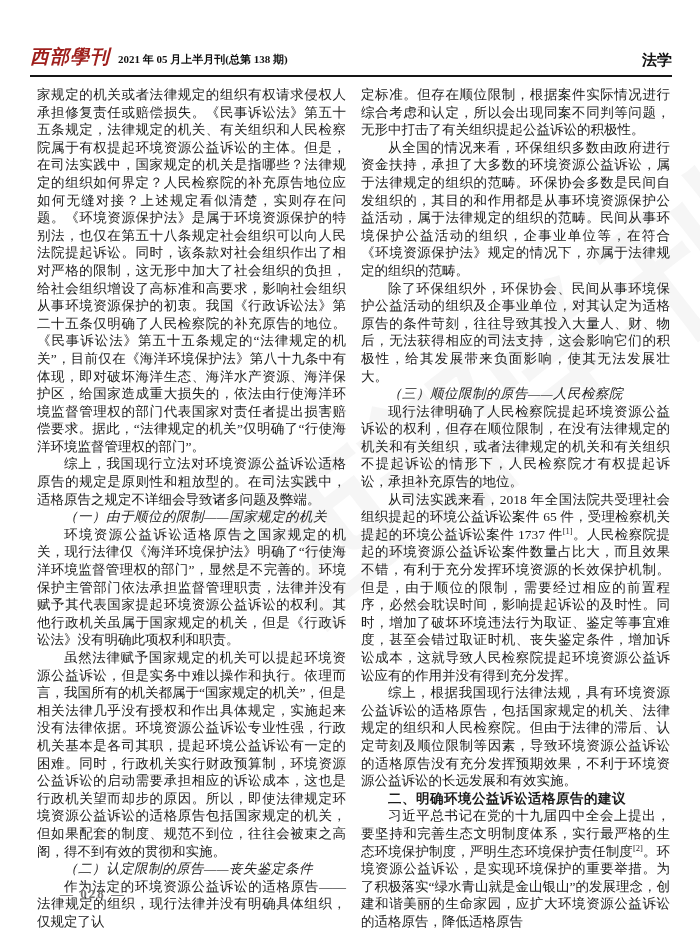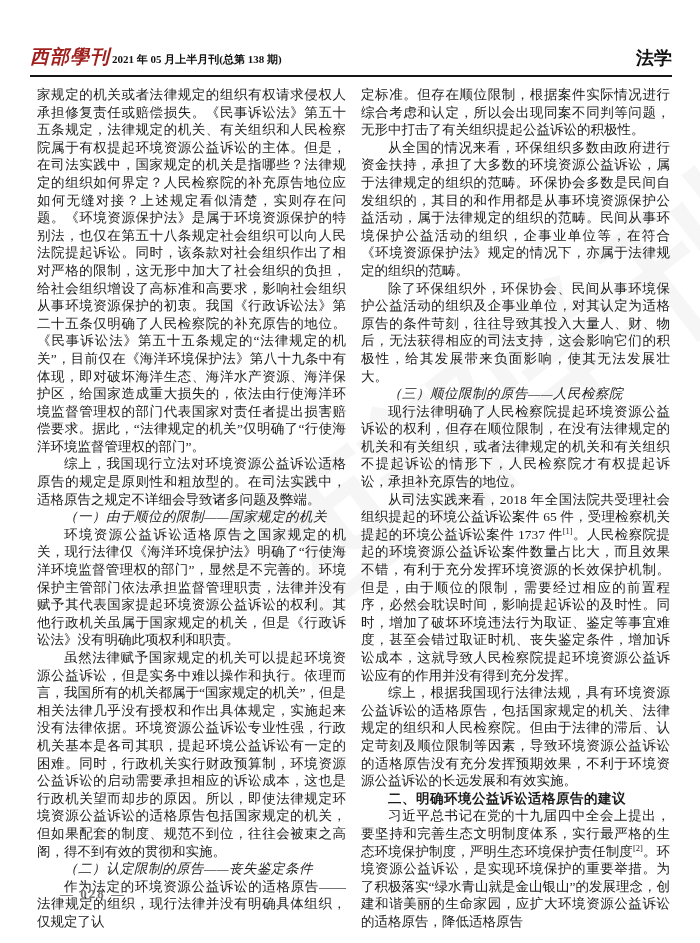--- a/index.html
+++ b/index.html
@@ -12,28 +12,28 @@
     font-family:"Liberation Serif","DejaVu Serif",serif;
     color:#1c1c1c;
   }
   
   .header{
     position:absolute;top:44px;left:30px;right:28px;
     display:flex;align-items:flex-end;justify-content:space-between;
     border-bottom:2px solid #161616;
     padding-bottom:5px;
   }
-  .header-left{display:flex;align-items:baseline;gap:2px;}
+  .header-left{display:flex;align-items:baseline;gap:8px;}
   .logo{
     font-size:19px;font-weight:bold;font-style:italic;
     color:#9e1f1c;letter-spacing:1px;
     font-family:"Liberation Serif","DejaVu Serif",serif;
   }
   .issue{font-size:11px;font-weight:bold;color:#111;}
-  .section-label{font-size:18px;font-weight:bold;color:#111;}
+  .section-label{font-size:15px;font-weight:bold;color:#111;}
   
   .content{
     position:absolute;top:86px;left:37px;right:30px;
     display:flex;gap:15px;
   }
   .col{
     width:309px;
     font-size:13.5px;
     line-height:17.6px;
     text-align:justify;

